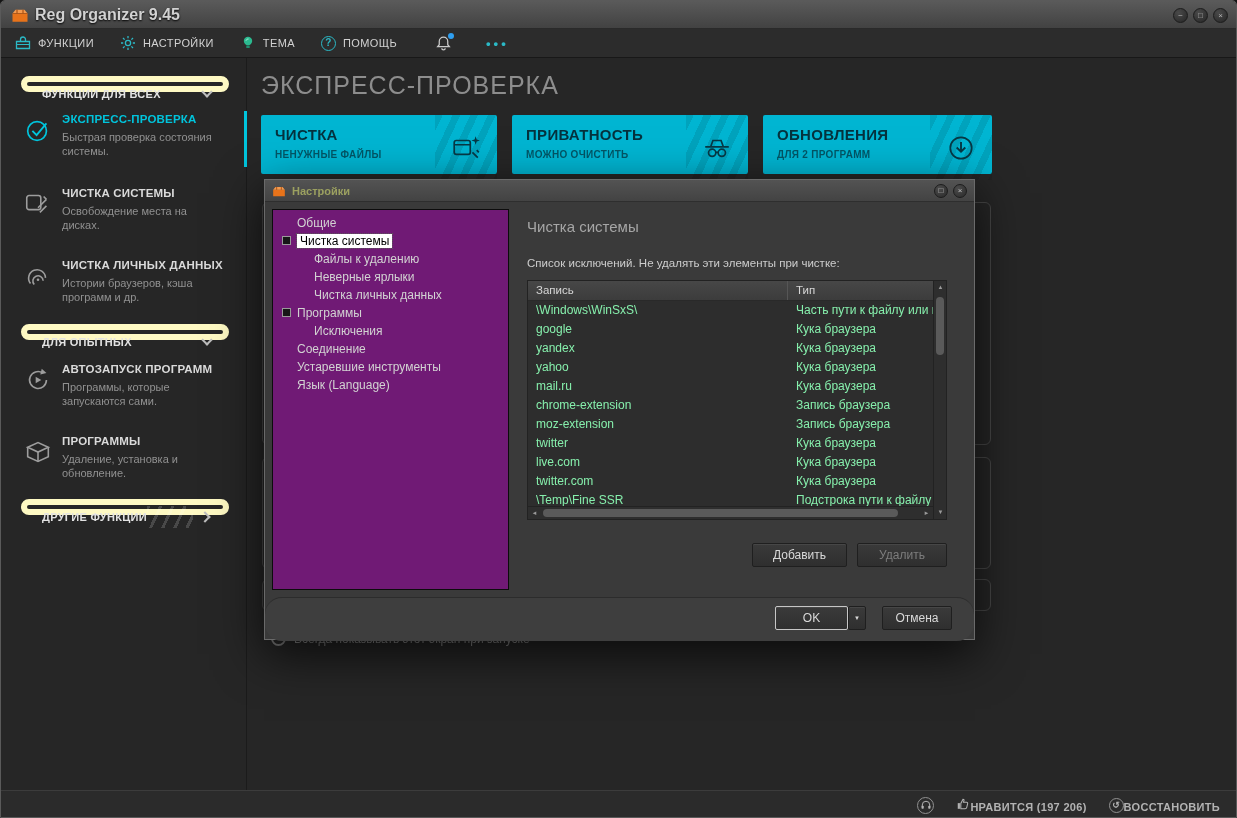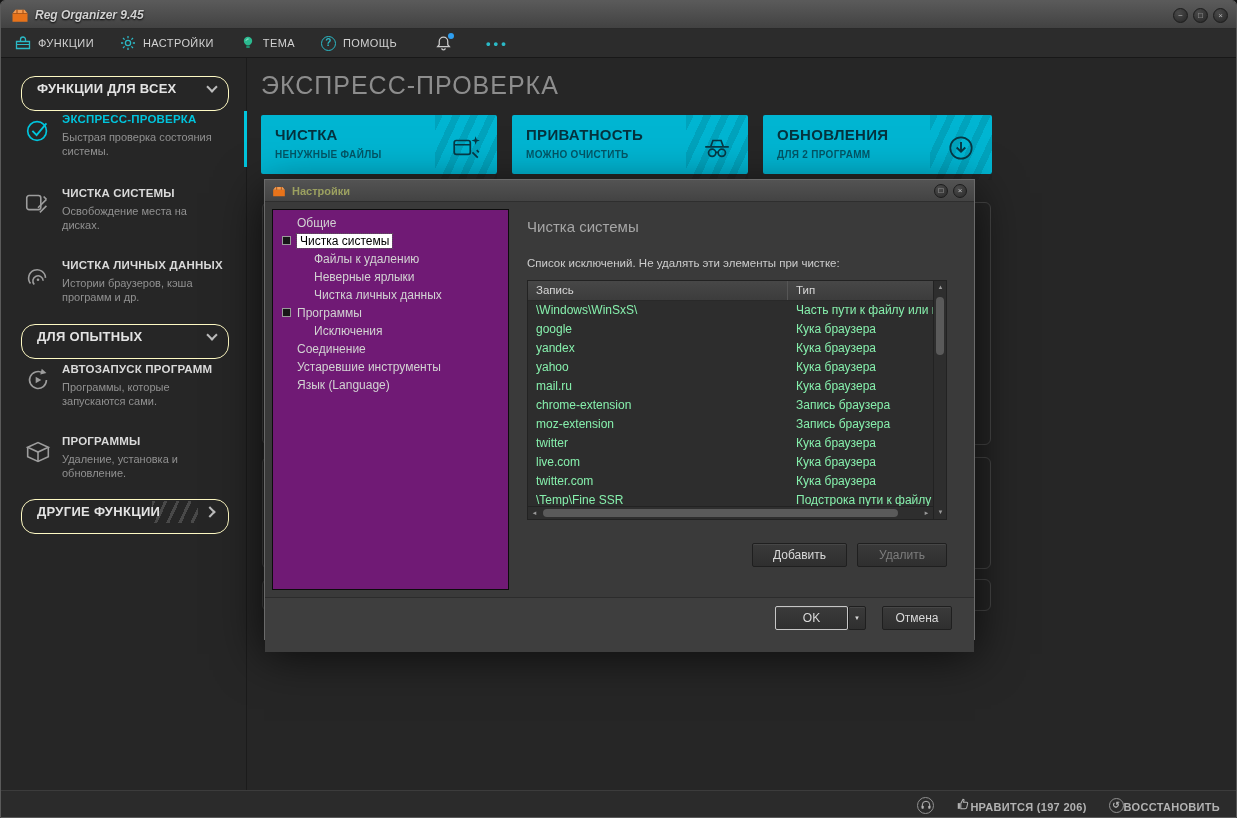--- a/index.html
+++ b/index.html
@@ -6,44 +6,44 @@
   html,body { width:1237px; height:818px; overflow:hidden; background:#141414;
     font-family:"Liberation Sans", sans-serif; }
 
   .window { position:absolute; inset:0; background:#262626; border:1px solid #5a5a5a;
     border-radius:5px 5px 0 0; overflow:hidden; }
 
   
   .titlebar { position:absolute; left:0; top:0; width:100%; height:28px;
     background:linear-gradient(#5a5a5a,#424242); border-bottom:1px solid #2a2a2a; }
   .titlebar .logo { position:absolute; left:10px; top:5px; width:18px; height:18px; }
-  .titlebar .title { position:absolute; left:34px; top:0; line-height:28px; font-size:12px;
-    font-weight:bold; font-style:italic; color:#d2d2d2; text-shadow:0 1px 2px #000; }
+  .titlebar .title { position:absolute; left:34px; top:0; line-height:28px; font-size:16px;
+    font-weight:bold; color:#d2d2d2; text-shadow:0 1px 2px #000; }
   .winbtn { position:absolute; top:7px; width:15px; height:15px; border-radius:50%;
     background:radial-gradient(circle at 35% 30%, #4a4a4a, #262626); border:1px solid #1c1c1c;
     color:#b5b5b5; font-size:8px; line-height:13px; text-align:center; cursor:default; }
 
   
   .menubar { position:absolute; left:0; top:28px; width:100%; height:29px; background:#2c2c2c;
     border-bottom:1px solid #181818; display:flex; align-items:center; padding-left:14px; gap:26px; }
   .menu-item { display:flex; align-items:center; gap:7px; color:#d2d2d2; font-size:11px;
     letter-spacing:.4px; cursor:default; }
   .menu-item svg { display:block; }
   .icon-circle { width:15px; height:15px; border:1.4px solid #2bb9c6; border-radius:50%;
     color:#2bb9c6; font-size:10px; font-weight:bold; text-align:center; line-height:12px; }
   .bell-wrap { position:relative; width:17px; height:17px; margin-left:12px; }
   .bell-dot { position:absolute; right:-2px; top:-2px; width:6px; height:6px; border-radius:50%;
     background:#2f9ff0; }
   .menu-dots { color:#2bb9c6; font-size:13px; letter-spacing:3px; font-weight:bold; margin-left:8px; }
 
   
   .sidebar { position:absolute; left:0; top:57px; width:246px; height:732px; background:#262626;
     border-right:1px solid #1b1b1b; }
-  .group-pill { position:absolute; left:20px; width:208px; height:35px; border:1px solid #fef9c3;
-    border-radius:14px; color:#e3e3e3; font-size:13px; font-weight:bold; letter-spacing:.3px;
+  .group-pill { position:absolute; left:20px; width:208px; height:16px; border:6px solid #fef9c3;
+    border-radius:14px; color:#e3e3e3; font-size:11px; font-weight:bold; letter-spacing:.3px;
     line-height:24px; padding-left:15px; }
   .pill-chevron { position:absolute; right:12px; top:8px; width:8px; height:8px;
     border-right:2px solid #bdbdbd; border-bottom:2px solid #bdbdbd; }
   .chev-down { transform:rotate(45deg); top:6px; }
   .chev-right { transform:rotate(-45deg); right:14px; top:8px; }
   .pill-stripes { position:absolute; right:30px; top:1px; width:46px; height:22px;
     background:repeating-linear-gradient(115deg, rgba(255,255,255,.16) 0 3px, transparent 3px 11px); }
   .side-item { position:absolute; left:0; width:246px; height:58px; cursor:default; }
   .side-item .s-icon { position:absolute; left:22px; top:4px; width:30px; height:30px; color:#9d9d9d; }
   .side-item .s-title { position:absolute; left:61px; top:2px; font-size:11.5px; font-weight:bold;
@@ -114,22 +114,22 @@
     text-align:center; line-height:13px; }
   .vthumb { position:absolute; left:2px; top:16px; width:8px; height:58px; background:#5a5a5a;
     border-radius:4px; }
   .hthumb { position:absolute; left:15px; top:2px; width:355px; height:8px; background:#5a5a5a;
     border-radius:4px; }
 
   .btn { position:absolute; height:24px; background:linear-gradient(#3a3a3a,#2f2f2f);
     border:1px solid #1f1f1f; box-shadow:inset 0 1px 0 rgba(255,255,255,.07); border-radius:2px;
     color:#d9d9d9; font-size:12px; text-align:center; line-height:22px; cursor:default; }
   .btn.disabled { color:#7d7d7d; }
-  .dlg-footer { position:absolute; left:0; top:417px; width:100%; height:55px; background:#3e3e3e;
-    border-top:1px solid #2c2c2c; }
+  .dlg-footer { position:absolute; left:0; top:417px; width:100%; height:44px; background:#3e3e3e;
+    border-top:1px solid #2c2c2c;border-radius:17px; }
   .btn.default { border:1px solid #c6c6c6; }
 
   
   .statusbar { position:absolute; left:0; top:789px; width:100%; height:29px; background:#2b2b2b;
     border-top:1px solid #3c3c3c; display:flex; align-items:center; justify-content:flex-end;
     gap:22px; padding-right:16px; z-index:5; }
   .status-item { display:flex; align-items:flex-end; gap:0; font-size:11px; font-weight:bold;
     color:#b3b3b3; letter-spacing:.3px; cursor:default; }
   .round-icon { width:17px; height:17px; border:1px solid #919191; border-radius:50%;
     display:flex; align-items:center; justify-content:center; color:#b3b3b3; font-size:10px;

